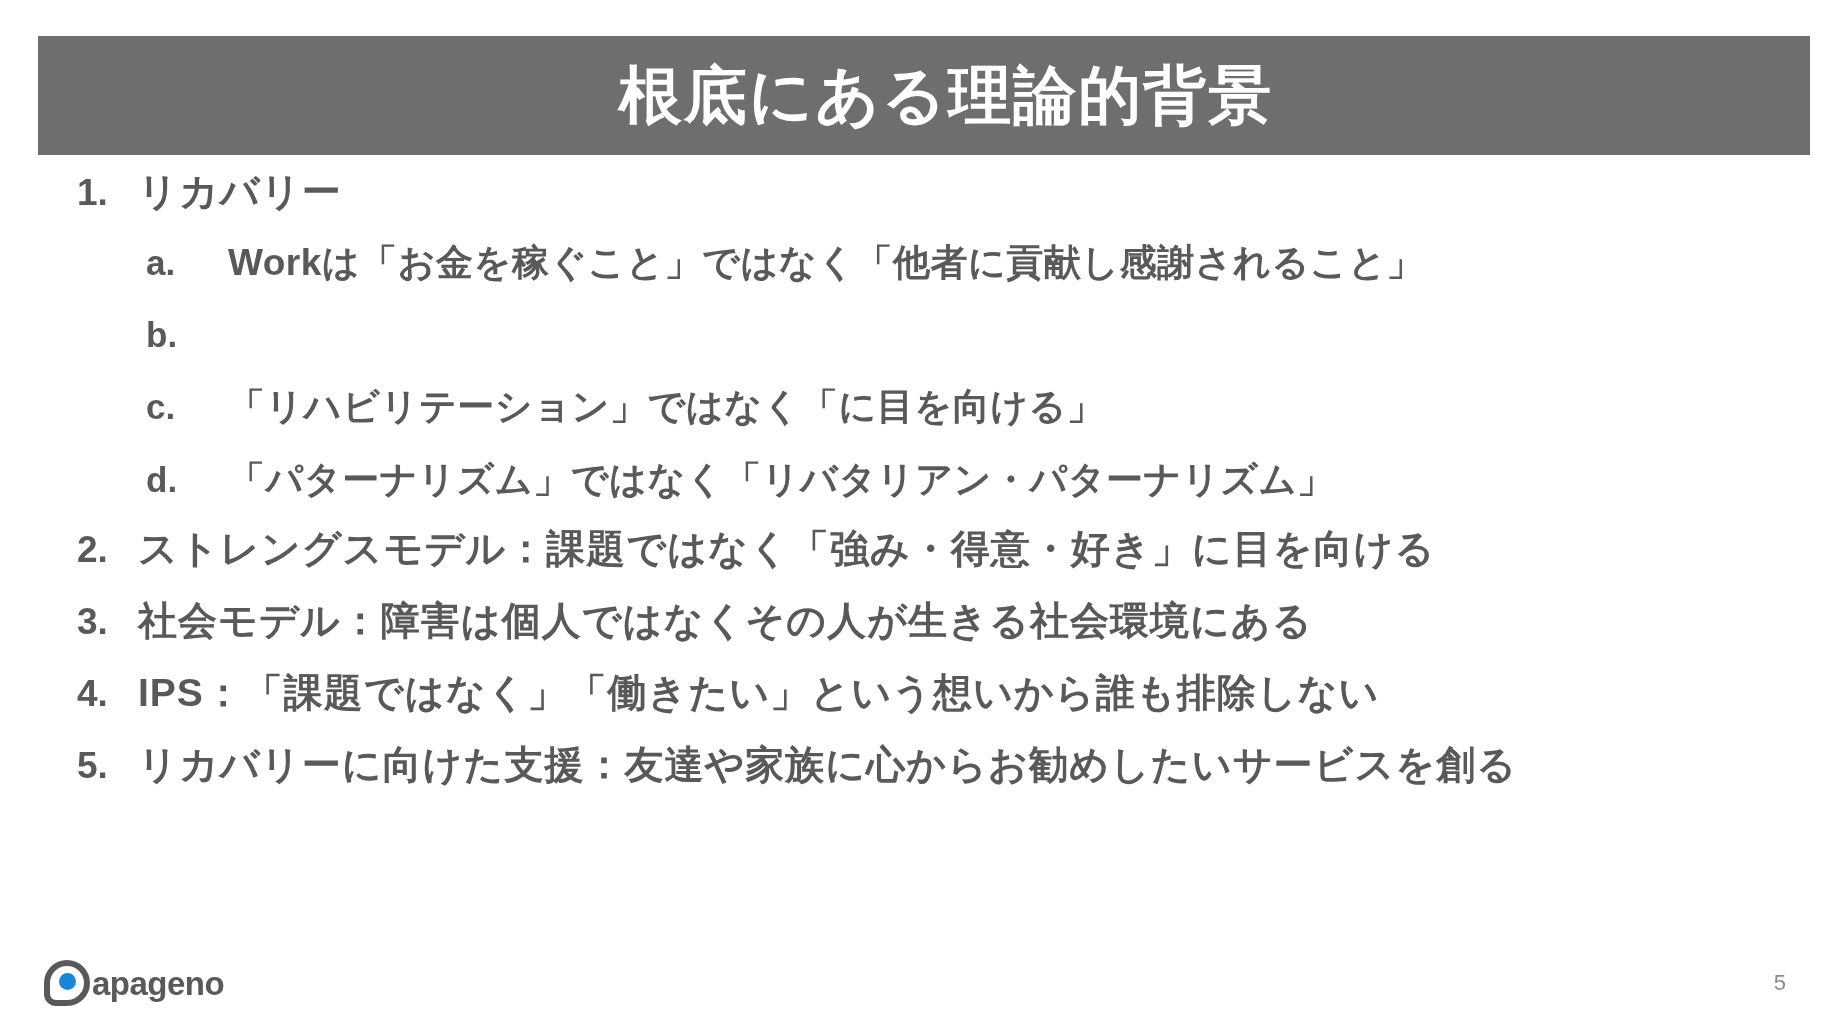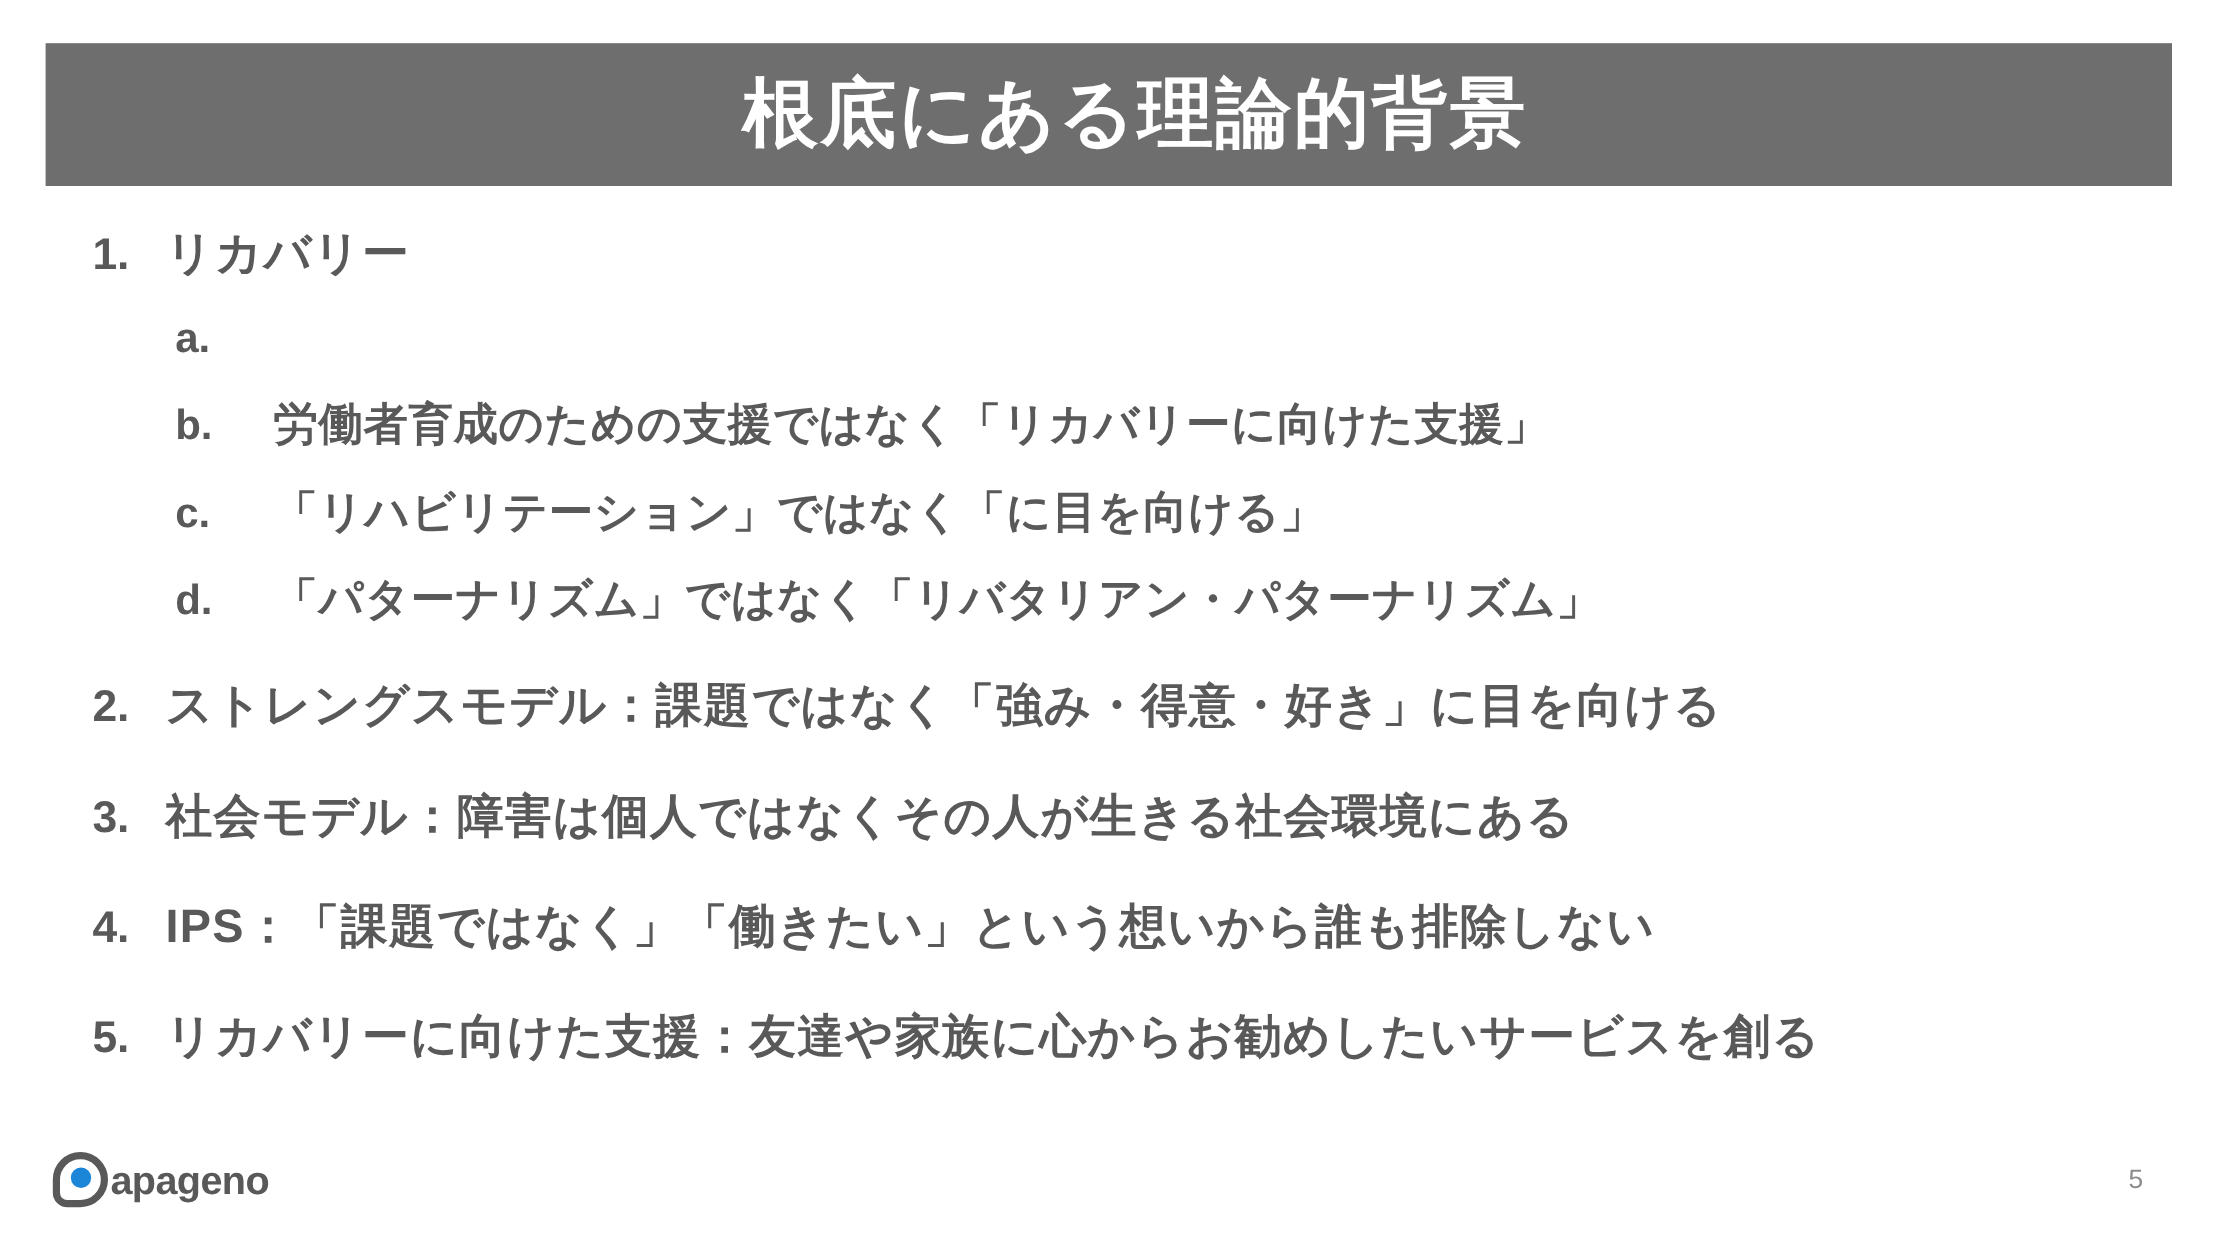--- a/index.html
+++ b/index.html
@@ -68,21 +68,20 @@
   .lvl1 .marker {
     width: 78px;
     flex: 0 0 78px;
     text-align: left;
     padding-left: 17px;
     box-sizing: border-box;
     font-size: 37px;
   }
   .lvl1 .txt {
     letter-spacing: 1px;
-    margin-top: 20px;
   }
 
   .lvl2 {
     font-size: 37px;
     line-height: 1.0;
     margin-bottom: 30px;
     padding-left: 86px;
   }
   .lvl2 .marker {
     width: 82px;
@@ -162,25 +161,25 @@
 
   <div class="body-list">
 
     <div class="row lvl1">
       <span class="marker">1.</span>
       <span class="txt">リカバリー</span>
     </div>
 
     <div class="row lvl2 gap-a">
       <span class="marker">a.</span>
+      <span class="txt">Workは「お金を稼ぐこと」ではなく「他者に貢献し感謝されること」</span>
     </div>
 
     <div class="row lvl2 gap-a">
       <span class="marker">b.</span>
-      <span class="txt">労働者育成のための支援ではなく「リカバリーに向けた支援」</span>
     </div>
 
     <div class="row lvl2 gap-a">
       <span class="marker">c.</span>
       <span class="txt">「リハビリテーション」ではなく「に目を向ける」</span>
     </div>
 
     <div class="row lvl2 gap-b">
       <span class="marker">d.</span>
       <span class="txt">「パターナリズム」ではなく「リバタリアン・パターナリズム」</span>

